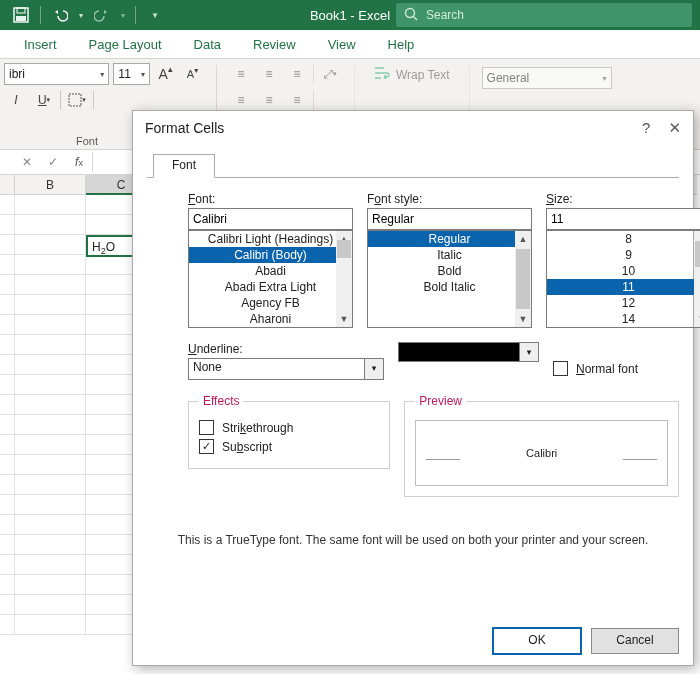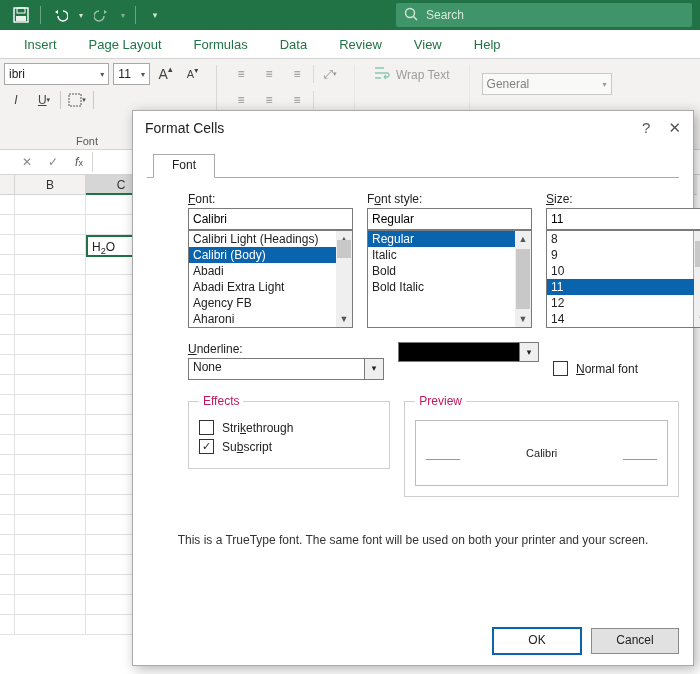--- a/index.html
+++ b/index.html
@@ -38,21 +38,21 @@
   .dialog{position:absolute;left:132px;top:110px;width:560px;height:554px;background:#fff;border:1px solid #aaa;box-shadow:3px 3px 12px rgba(0,0,0,.3);display:flex;flex-direction:column;}
   .dlg-title{height:34px;display:flex;align-items:center;padding:0 12px;font-size:14px;}
   .dlg-title .right{margin-left:auto;display:flex;gap:18px;color:#555;font-size:15px}
   .dlg-body{flex:1;padding:8px 14px 0;position:relative;}
   .tabhdr{border-bottom:1px solid #aaa;height:24px;display:flex;}
   .dlg-tab{border:1px solid #aaa;border-bottom:1px solid #fff;padding:3px 18px;margin-left:6px;background:#fff;position:relative;top:1px;font-size:12px;border-style:dotted solid solid;border-top-style:solid;}
   .section{display:flex;gap:14px;margin-top:14px;margin-left:41px;}
   .col{display:flex;flex-direction:column;}
   .lbl{font-size:12px;margin-bottom:2px;}
   .txt{border:1px solid #7a7a7a;height:18px;padding:1px 4px;font-size:12px;}
-  .listbox{border:1px solid #7a7a7a;height:96px;overflow:hidden;position:relative;font-size:12px;}
+  .listbox{border:1px solid #7a7a7a;height:96px;overflow:hidden;position:relative;font-size:12px;text-align:center;}
   .listbox .item{padding:0 4px;line-height:16px;white-space:nowrap;}
   .listbox .item.sel{background:#0a64ad;color:#fff;}
   .listbox .sb{position:absolute;right:0;top:0;width:16px;bottom:0;background:#efefef;display:flex;flex-direction:column;justify-content:space-between;align-items:center;}
   .sb .arr{font-size:9px;color:#555;line-height:16px;}
   .sb .thumb{background:#c8c8c8;width:14px;}
   .dropdown{display:flex;}
   .dropdown .dd-btn{width:18px;border:1px solid #7a7a7a;border-left:none;background:#efefef;text-align:center;font-size:9px;line-height:18px;}
   fieldset{border:1px solid #cfcfcf;margin:0;padding:8px 10px 10px;}
   legend{padding:0 4px;color:#be185d;}
   .chk{display:flex;align-items:center;gap:8px;margin:4px 0;}
@@ -89,35 +89,35 @@
     <div class="qat-btn" style="opacity:.55">
         <svg width="16" height="16">
           <path d="M5 4a5 5 0 1 0 5 5" fill="none" stroke="#fff" stroke-width="1.5"></path>
           <path d="M10 3l3 2-3 2z" fill="#fff"></path>
         </svg>
       </div>
     <div class="qat-btn" style="width:12px;color:#cfe5d6;font-size:8px;opacity:.55">▾</div>
     <div class="tb-divider"></div>
     <div class="qat-btn" style="color:#cfe5d6;font-size:9px">▾</div>
   </div>
+  <div class="title">Book1  -  Excel</div>
   <div class="search">
     <span class="icon">
       <svg width="14" height="14">
           <circle cx="6" cy="6" r="4.5" fill="none" stroke="#cfe5d6" stroke-width="1.5"></circle>
           <line x1="9.5" y1="9.5" x2="13" y2="13" stroke="#cfe5d6" stroke-width="1.5"></line>
         </svg>
     </span>
     <span>Search</span>
   </div>
 </div>
 
 <div class="ribbon-tabs">
   <div class="ribbon-tab">Insert</div>
   <div class="ribbon-tab">Page Layout</div>
-  <div class="ribbon-tab">Formulas</div>
   <div class="ribbon-tab">Data</div>
   <div class="ribbon-tab">Review</div>
   <div class="ribbon-tab">View</div>
   <div class="ribbon-tab">Help</div>
 </div>
 
 <div class="ribbon">
   <div class="font-group">
     <div class="row">
       <div class="combo fontname">
@@ -170,21 +170,21 @@
   <div class="ribbon-sep" style="opacity:.5"></div>
 
   <div class="wrap-btn">
     <span><svg width="16" height="14">
           <path d="M1 2h9M1 7h12a2 2 0 0 1 0 4h-3m0 0l2-2m-2 2l2 2M1 12h6" stroke="#3a7" fill="none" stroke-width="1.3"></path>
         </svg></span>
     <span>Wrap Text</span>
   </div>
   <div class="ribbon-sep" style="opacity:.5"></div>
 
-  <div class="combo num-combo" style="width:120px;margin-top:10px">
+  <div class="combo num-combo" style="width:120px;margin-top:4px">
     <span>General</span>
       <span style="margin-left:auto;font-size:8px;color:#555">▾</span>
   </div>
 </div>
 
 <div class="formula-bar">
   <div style="width:14px"></div>
   <div class="fb-btn" style="color:#888">✕</div>
   <div class="fb-btn" style="color:#888">✓</div>
   <div class="fb-btn"><i>f</i><span style="font-size:9px">x</span></div>

